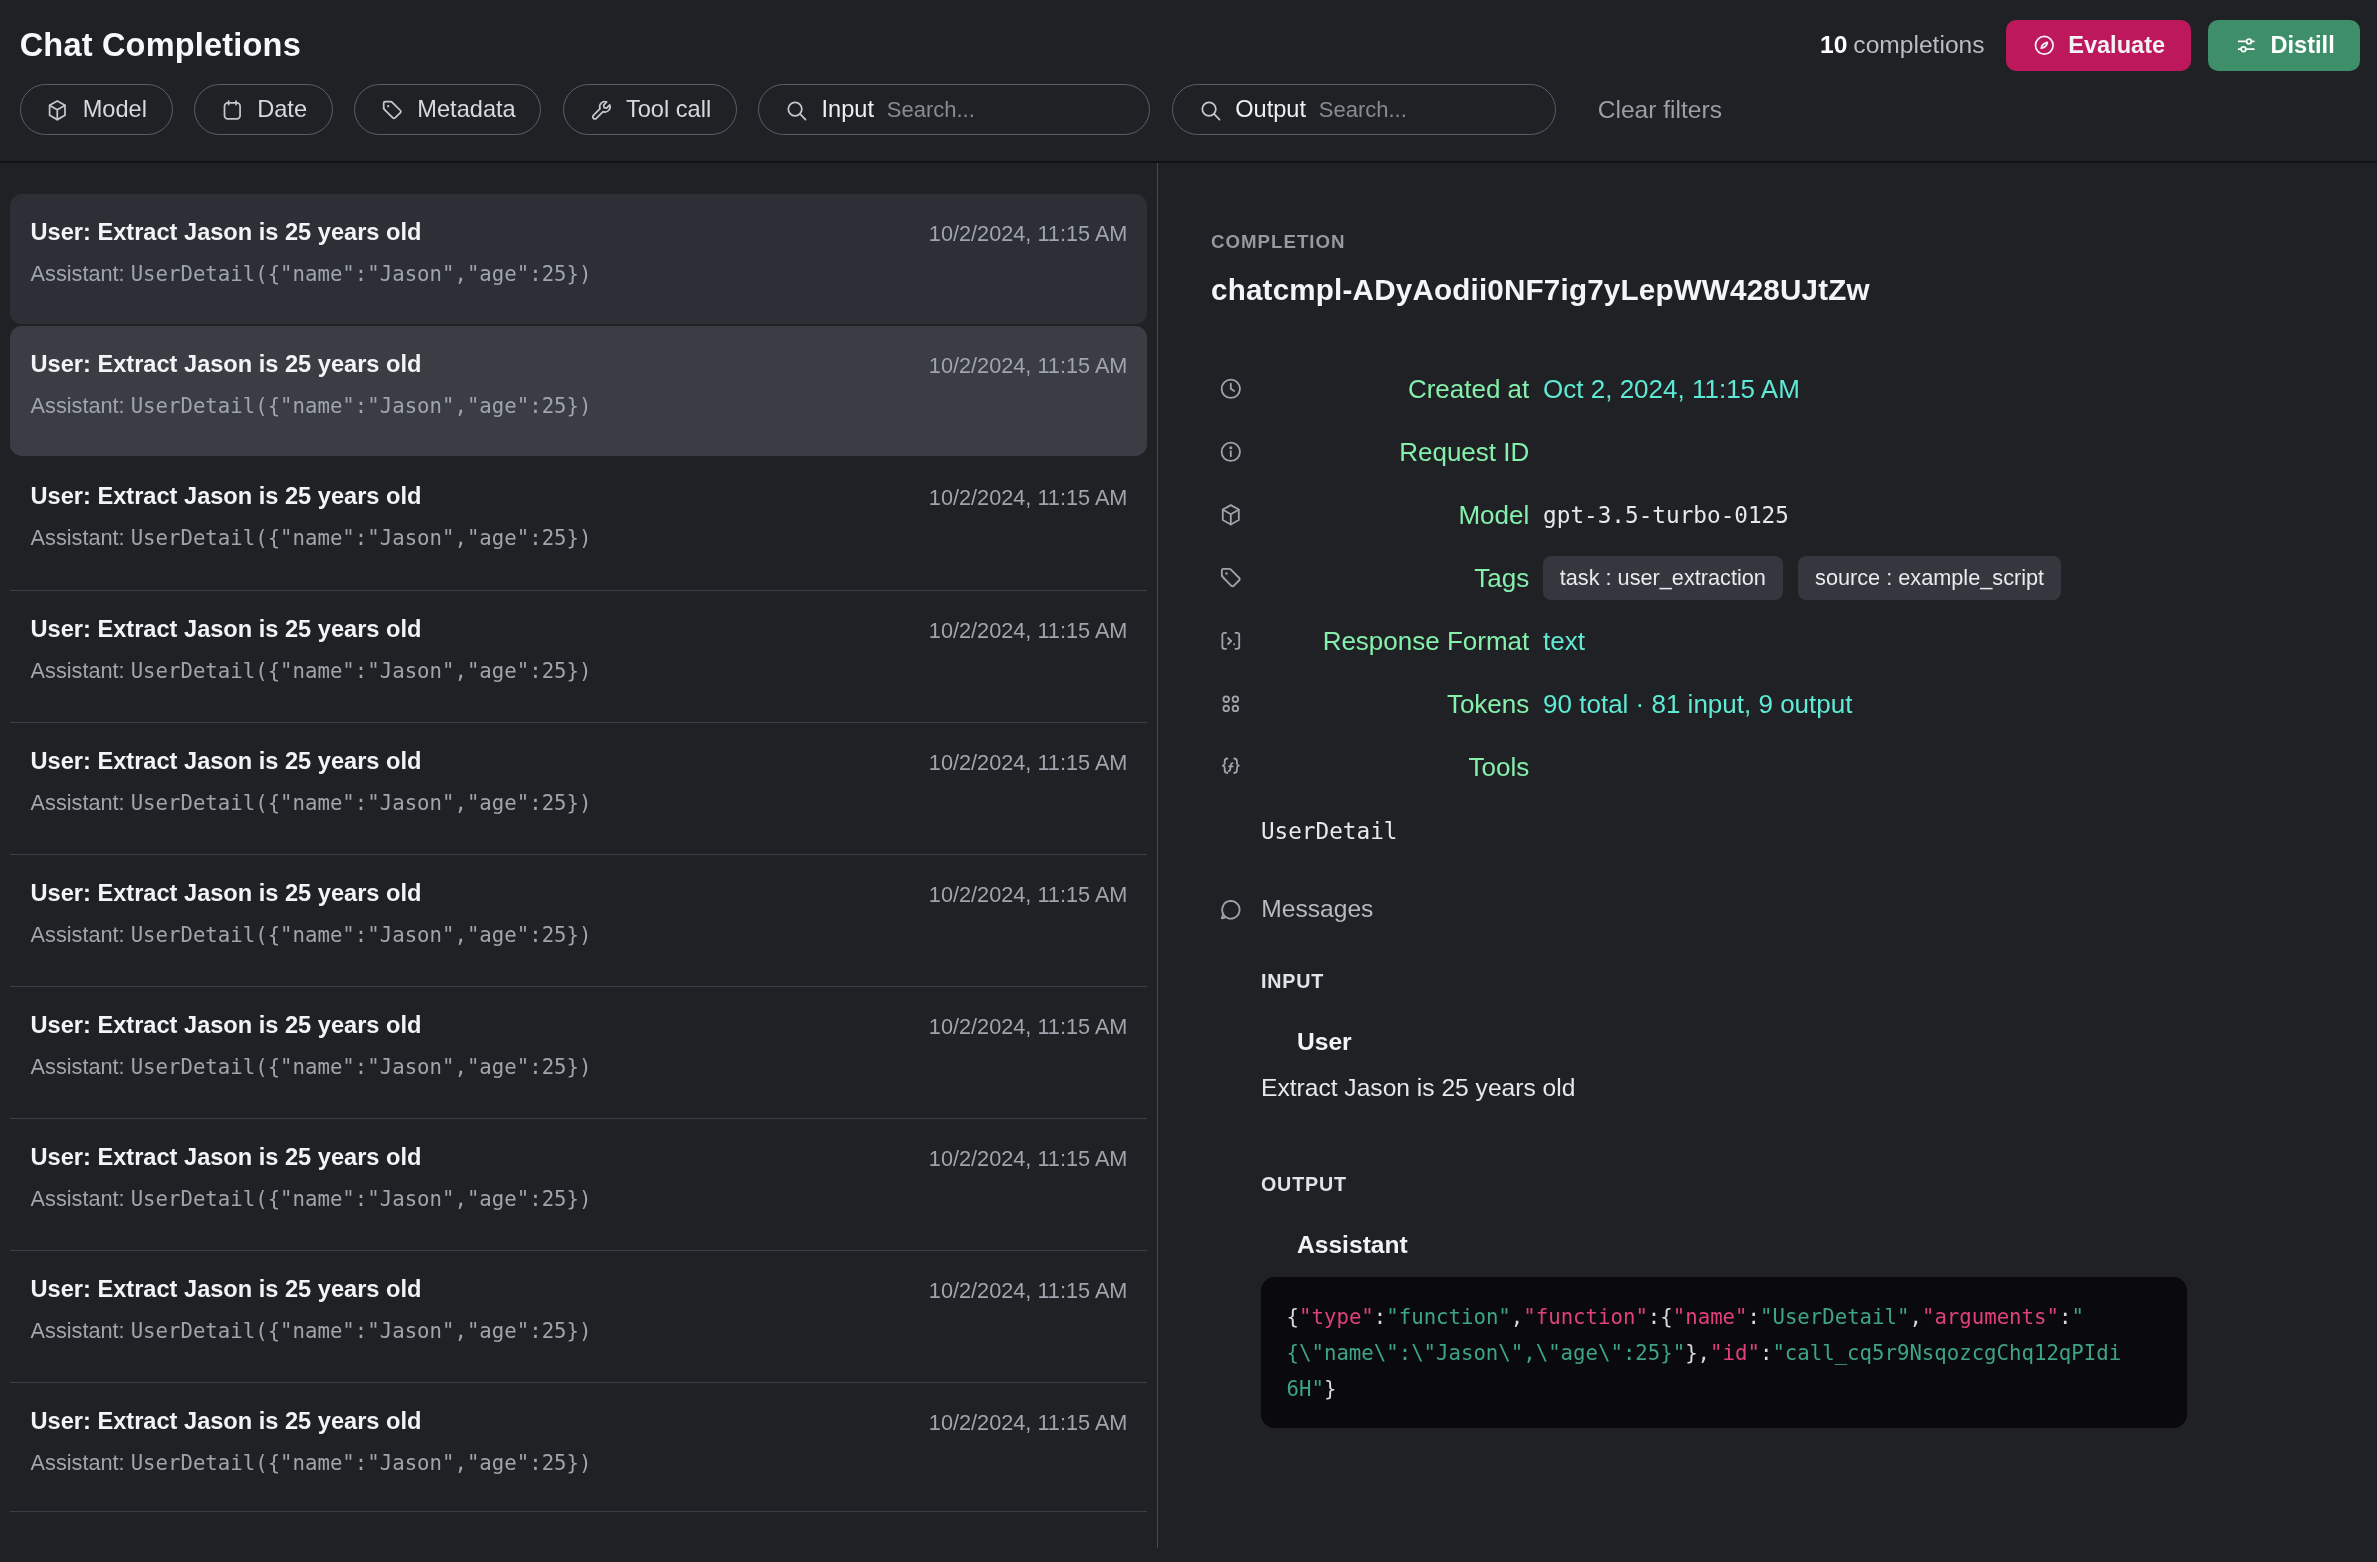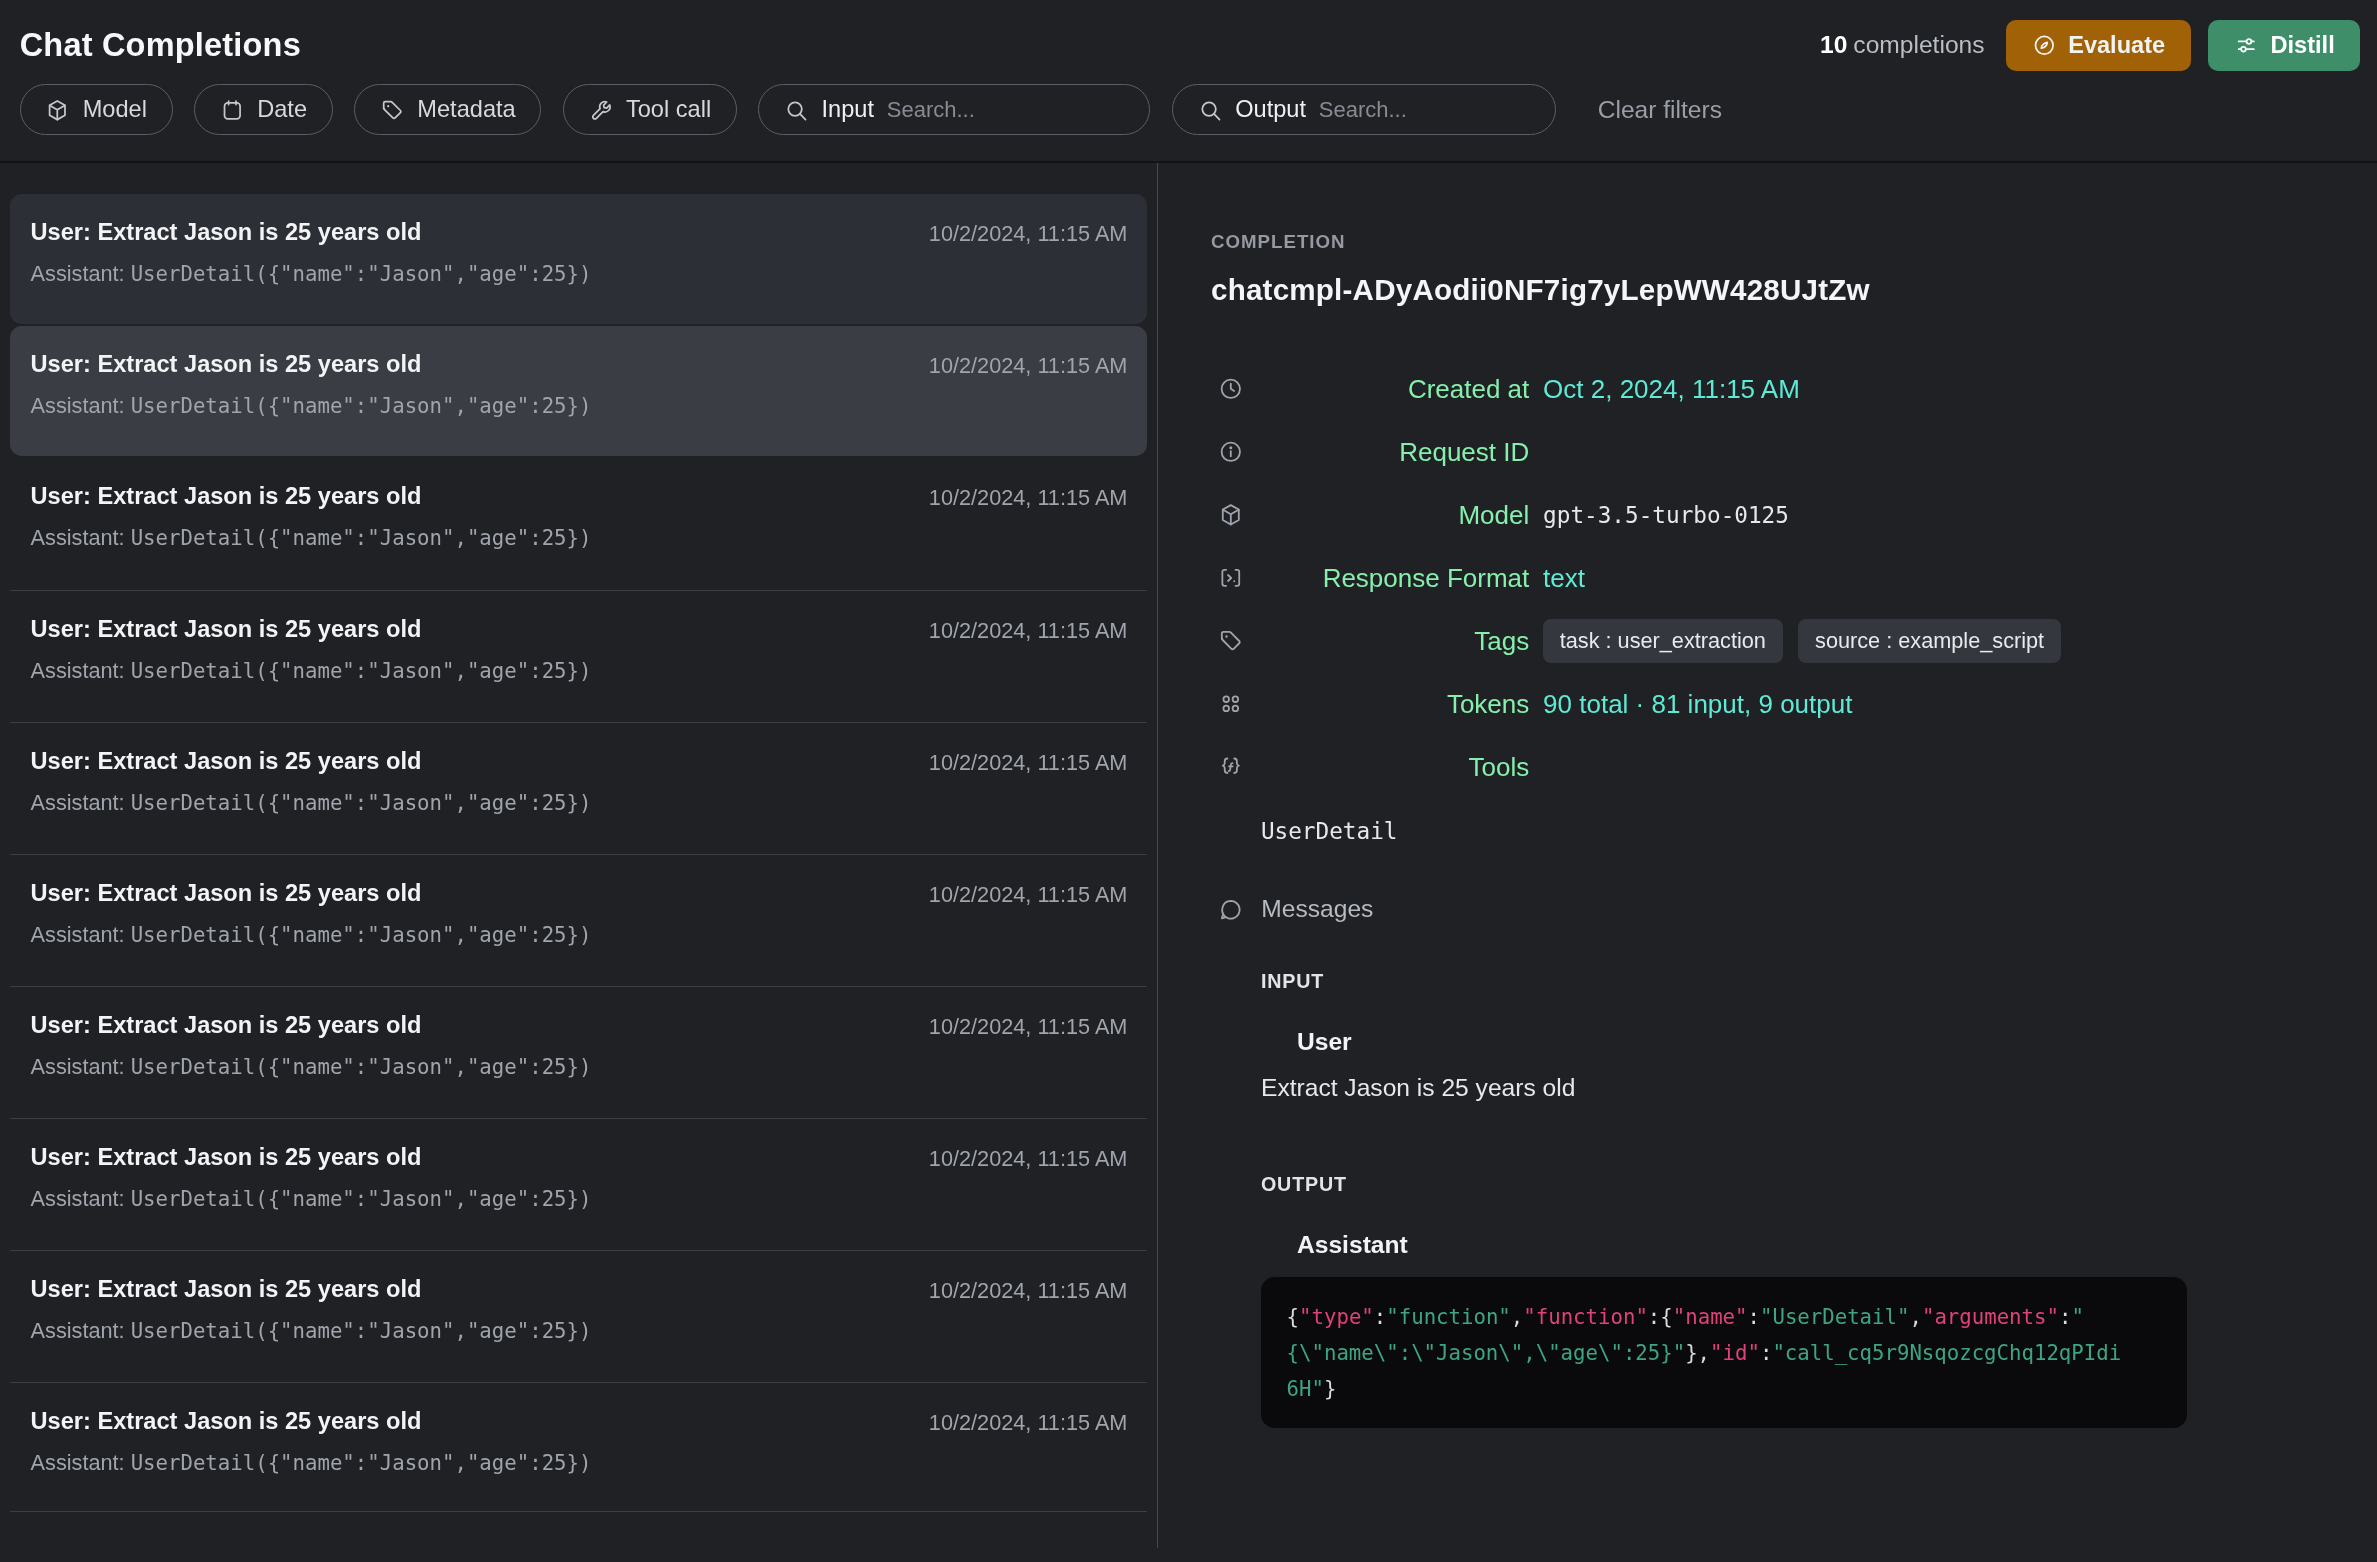--- a/index.html
+++ b/index.html
@@ -15,21 +15,21 @@
   
   .header { border-bottom:2px solid #121316; }
   .title-row { display:flex; align-items:center; justify-content:space-between; padding:19.7px 17.7px 5.9px 19.7px; }
   .page-title { font-size:32.5px; font-weight:700; color:#f7f8f9; letter-spacing:0.2px; }
   .actions { display:flex; align-items:center; gap:17.7px; }
   .count { font-size:24.6px; color:#b9bdc4; margin-right:3.9px; }
   .count b { color:#ffffff; font-weight:700; margin-right:5.9px; }
   .btn { height:51px; border:none; border-radius:9.9px; padding:0 25.6px; display:flex; align-items:center; gap:11.8px;
          font-size:23.6px; font-weight:600; font-family:inherit; cursor:pointer; }
   .btn svg { width:25.6px; height:25.6px; }
-  .btn-evaluate { background:#a16207; color:#f1f2f4; }
+  .btn-evaluate { background:#be185d; color:#f1f2f4; }
   .btn-distill  { background:#3e8e69; color:#ffffff; }
 
   
   .filters { display:flex; align-items:center; gap:21.7px; padding:7.9px 19.7px 25.6px 19.7px; }
   .pill { height:51px; border:1.5px solid #5a5e68; border-radius:25.6px; display:flex; align-items:center; gap:12.8px;
           padding:0 24.6px; font-size:23.6px; color:#d6d9de; background:transparent; cursor:pointer; }
   .pill svg { width:24.6px; height:24.6px; color:#c4c7ce; flex:none; }
   .search-pill { cursor:text; }
   .search-pill.input-pill { width:392px; }
   .search-pill.output-pill { width:384px; }
@@ -284,39 +284,39 @@
               <path d="M12 2.9 19.5 7.1v9.8L12 21.1 4.5 16.9V7.1z"></path>
               <path d="M4.7 7.3 12 11.5l7.3-4.2M12 11.5V21"></path>
             </svg>
           </span>
           <span class="dlabel">Model</span>
           <span class="dvalue mono">gpt-3.5-turbo-0125</span>
         </div>
         <div class="drow">
           <span class="dicon">
             <svg viewBox="0 0 24 24" fill="none" stroke="currentColor" stroke-width="1.7" stroke-linecap="round" stroke-linejoin="round" style="width:100%;height:100%;display:block">
-              <path d="M7.6 4.5H6A1.9 1.9 0 0 0 4.1 6.4v11.2A1.9 1.9 0 0 0 6 19.5h1.6M16.4 4.5H18a1.9 1.9 0 0 1 1.9 1.9v11.2a1.9 1.9 0 0 1-1.9 1.9h-1.6M9.4 9.4l3 2.8-3 2.8"></path>
-              <circle cx="15.2" cy="15.3" r="0.9" fill="currentColor" stroke="none"></circle>
-            </svg>
-          </span>
-          <span class="dlabel">Response Format</span>
-          <span class="dvalue">text</span>
-        </div>
-        <div class="drow">
-          <span class="dicon">
-            <svg viewBox="0 0 24 24" fill="none" stroke="currentColor" stroke-width="1.7" stroke-linecap="round" stroke-linejoin="round" style="width:100%;height:100%;display:block">
               <path d="M3.6 10.5V5.1c0-.8.7-1.5 1.5-1.5h5.4c.5 0 1 .2 1.4.6l8 8c.6.6.6 1.5 0 2.1l-5.2 5.2c-.6.6-1.5.6-2.1 0l-8-8a2 2 0 0 1-.6-1.4z"></path>
               <circle cx="8" cy="8" r="1.1" fill="currentColor" stroke="none"></circle>
             </svg>
           </span>
           <span class="dlabel">Tags</span>
           <span class="chips">
             <span class="chip">task : user_extraction</span>
             <span class="chip">source : example_script</span>
           </span>
+        </div>
+        <div class="drow">
+          <span class="dicon">
+            <svg viewBox="0 0 24 24" fill="none" stroke="currentColor" stroke-width="1.7" stroke-linecap="round" stroke-linejoin="round" style="width:100%;height:100%;display:block">
+              <path d="M7.6 4.5H6A1.9 1.9 0 0 0 4.1 6.4v11.2A1.9 1.9 0 0 0 6 19.5h1.6M16.4 4.5H18a1.9 1.9 0 0 1 1.9 1.9v11.2a1.9 1.9 0 0 1-1.9 1.9h-1.6M9.4 9.4l3 2.8-3 2.8"></path>
+              <circle cx="15.2" cy="15.3" r="0.9" fill="currentColor" stroke="none"></circle>
+            </svg>
+          </span>
+          <span class="dlabel">Response Format</span>
+          <span class="dvalue">text</span>
         </div>
         <div class="drow">
           <span class="dicon">
             <svg viewBox="0 0 24 24" fill="none" stroke="currentColor" stroke-width="1.7" stroke-linecap="round" stroke-linejoin="round" style="width:100%;height:100%;display:block">
               <circle cx="7.7" cy="7.7" r="2.6"></circle>
               <circle cx="16.3" cy="7.7" r="2.6"></circle>
               <circle cx="7.7" cy="16.3" r="2.6"></circle>
               <circle cx="16.3" cy="16.3" r="2.6"></circle>
             </svg>
           </span>

